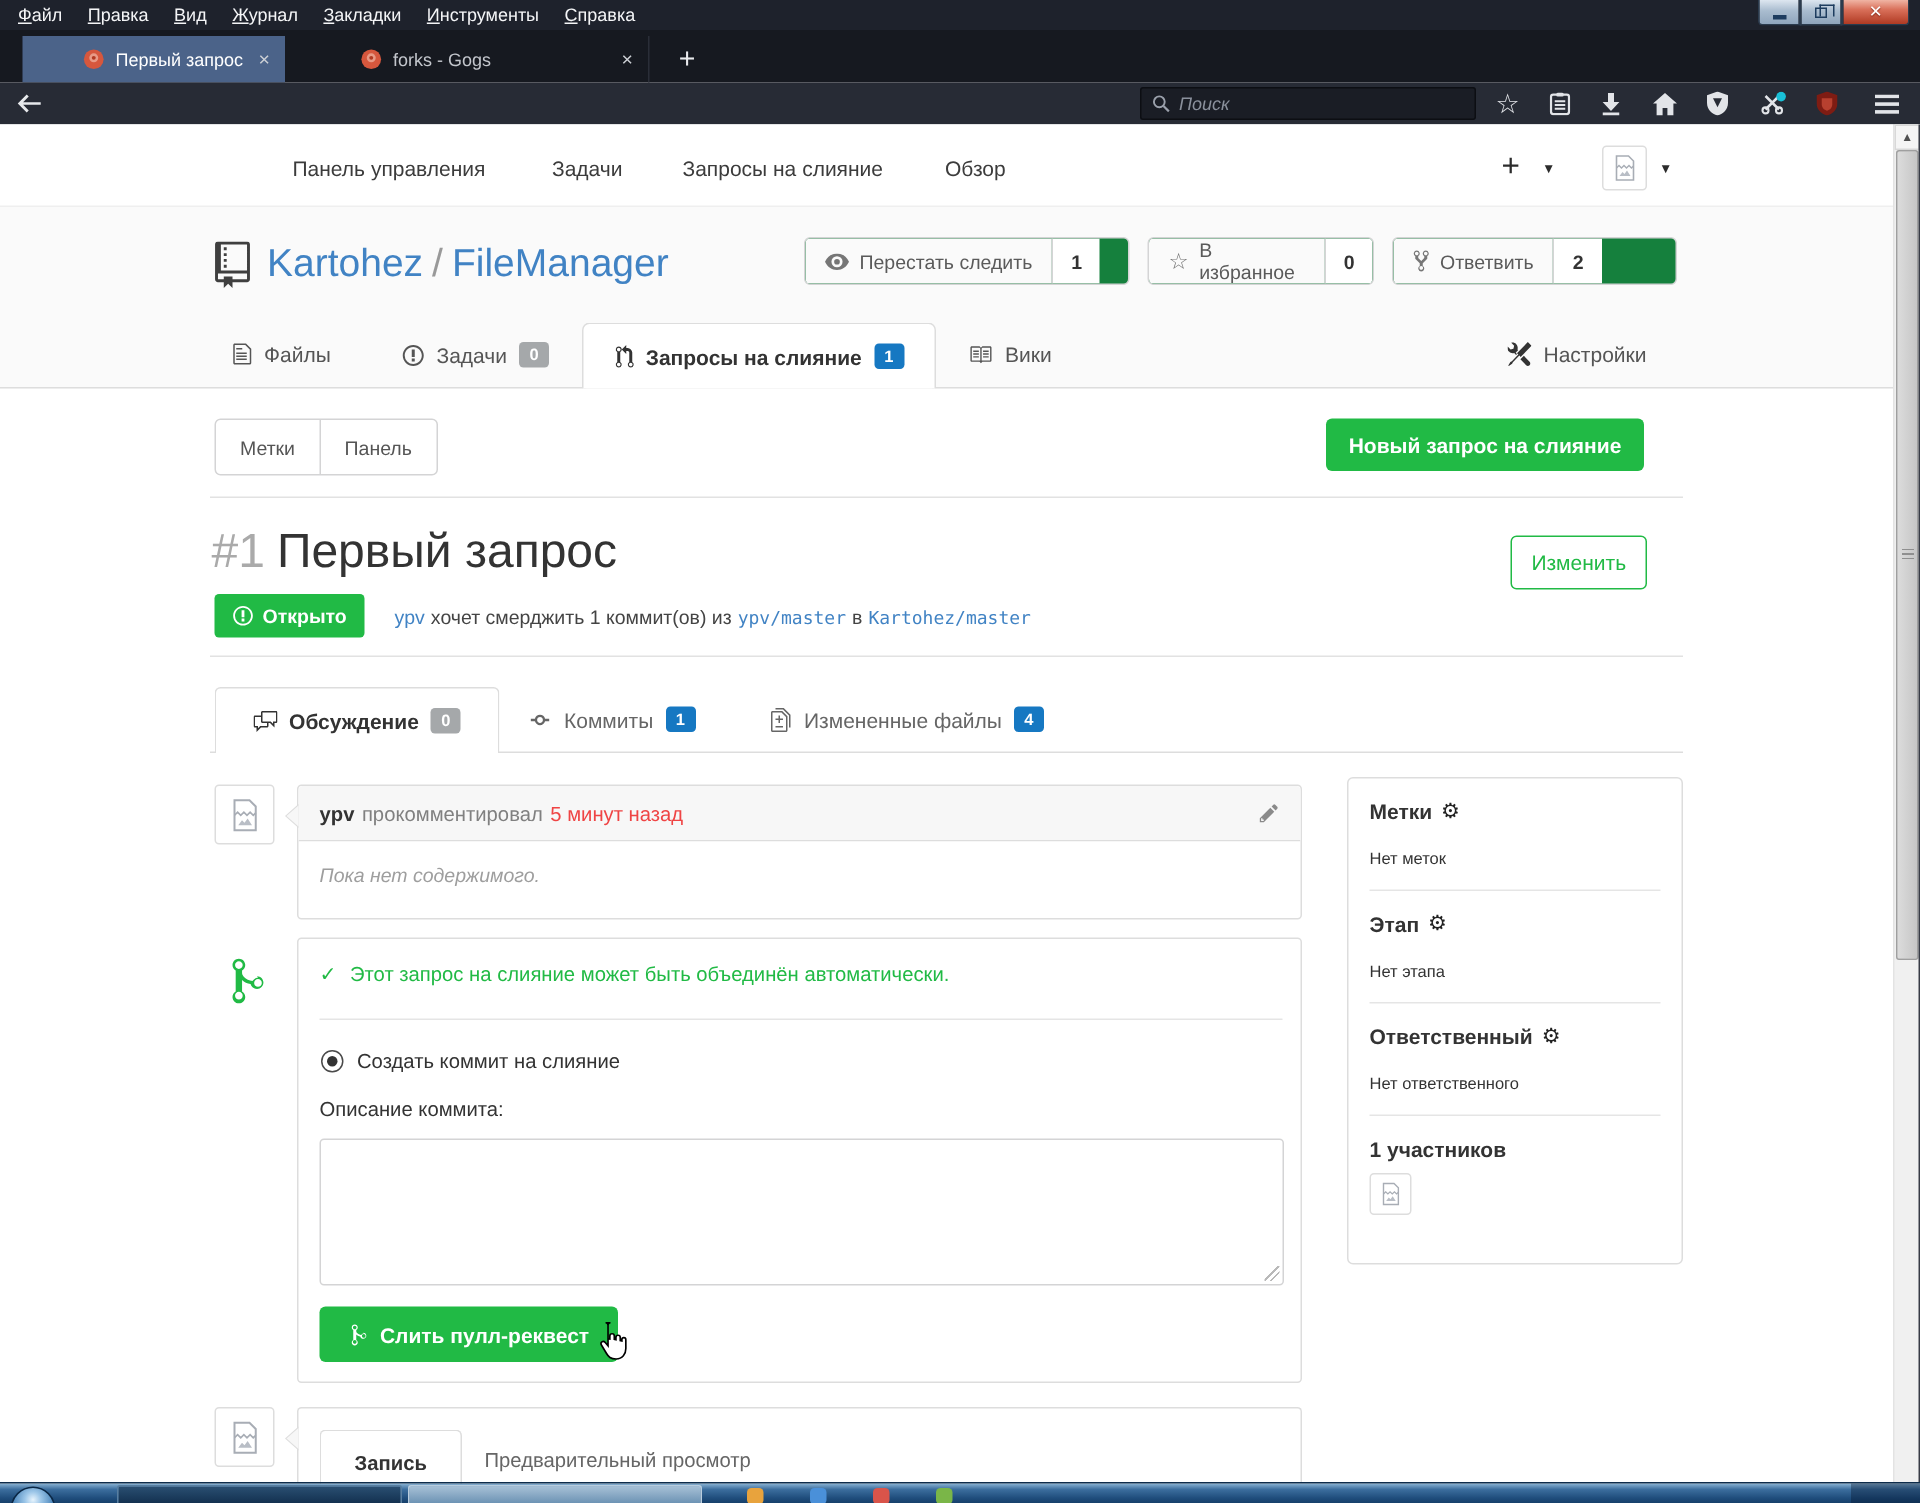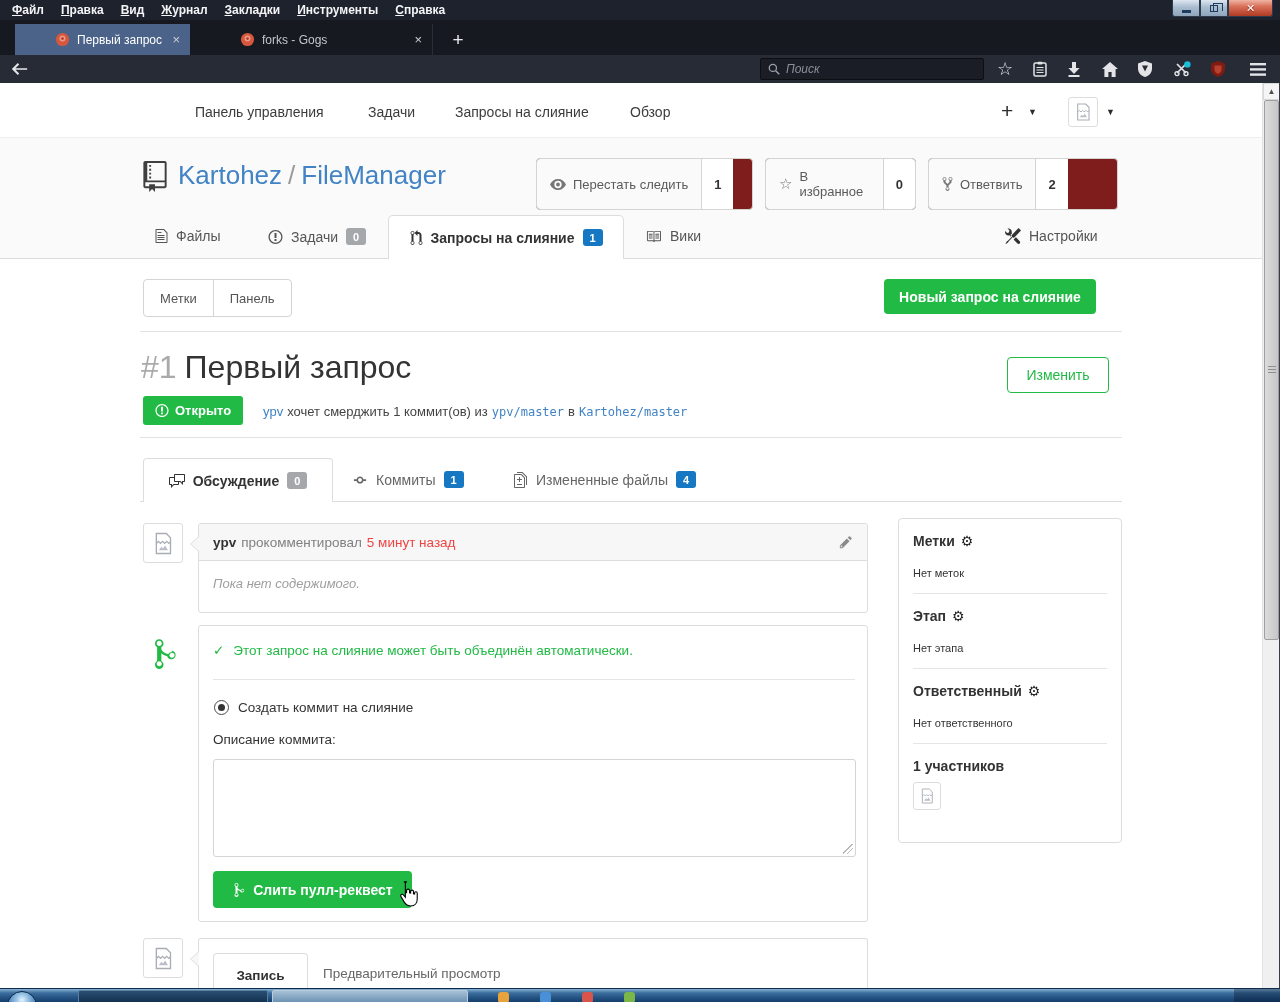--- a/index.html
+++ b/index.html
@@ -3,21 +3,21 @@
 <meta charset="utf-8">
 <style>
   * { margin:0; padding:0; box-sizing:border-box; }
   html,body { width:1280px; height:1002px; }
   body { font-family:"Liberation Sans","DejaVu Sans",sans-serif; background:#fff; }
   .screen { position:relative; width:1280px; height:1002px; overflow:hidden; background:#fff; }
   .abs { position:absolute; }
 
   
   .menubar { position:absolute; left:0; top:0; width:1280px; height:20px; background:#1e222c;
-             display:flex; align-items:center; padding-left:12px; gap:17px;font-weight:bold; }
+             display:flex; align-items:center; padding-left:12px; gap:17px; }
   .menu-item { font-size:12px; color:#f4f5f7; cursor:default; white-space:nowrap; }
   .menu-item u { text-decoration:underline; }
   .win-controls { position:absolute; top:0; right:7px; display:flex; }
   .win-btn { height:17px; border:1px solid #2b3b4d; border-top:none; display:flex; align-items:center; justify-content:center; }
   .win-min, .win-max { width:28px; background:linear-gradient(#dde6f0,#a9bccf 45%,#8fa5bc); }
   .win-min { border-radius:0 0 0 3px; }
   .win-close { width:45px; background:linear-gradient(#f0b4a4,#d9705a 40%,#b03a23); border-radius:0 0 3px 0; }
   .glyph-min { width:9px; height:3px; background:#1d3céf; background:#1d3c5f; margin-top:6px; }
   .glyph-max { width:8px; height:7px; border:1px solid #1d3c5f; position:relative; background:transparent; }
   .glyph-max::before { content:""; position:absolute; left:2px; top:-3px; width:8px; height:7px; border:1px solid #1d3c5f; border-bottom:none; }
@@ -50,21 +50,21 @@
   .page-bg { position:absolute; left:0; top:83px; width:1262px; height:905px; background:#fff; }
   .gnav { position:absolute; left:0; top:83px; width:1262px; height:55px; background:#fff; border-bottom:1px solid #efefef; }
   .gnav-link { position:absolute; top:104px; font-size:14px; color:#3c3c3c; white-space:nowrap; }
   .avatar-box { border:1px solid #ddd; border-radius:3px; background:#fff; display:flex; align-items:center; justify-content:center; }
   .caret { font-size:9px; color:#2c2c2c; }
 
   .repo-head { position:absolute; left:0; top:138px; width:1262px; height:121px; background:#fafafa; border-bottom:1px solid #ddd; }
   .repo-title { position:absolute; left:178px; top:160px; font-size:26px; }
   .repo-title a { color:#4183c4; text-decoration:none; }
   .repo-title .slash { color:#999; padding:0 6px; }
-  .cbtn { position:absolute; top:158px; height:52px; display:flex; border:1px solid #d4d4d5; border-radius:4px; overflow:hidden; background:#7f1d1d; }
+  .cbtn { position:absolute; top:158px; height:32px; display:flex; border:1px solid #d4d4d5; border-radius:4px; overflow:hidden; background:#15803d; }
   .cbtn .lbl { display:flex; align-items:center; gap:7px; padding:0 13px; font-size:13px; color:#5a5a5a; background:#fafafa; }
   .cbtn .cnt { display:flex; align-items:center; justify-content:center; padding:0 12px; font-size:13px; font-weight:bold; color:#333;
                border-left:1px solid #d4d4d5; background:#fff; }
 
   .rtab { position:absolute; top:228px; display:flex; align-items:flex-end; gap:8px; font-size:14px; color:#555; white-space:nowrap; }
   .rtab-active { position:absolute; left:388px; top:215px; width:236px; height:44px; background:#fff; border:1px solid #ddd; border-bottom:none;
                  border-radius:5px 5px 0 0; display:flex; align-items:center; justify-content:center; gap:8px; font-size:14px; }
   .rtab-active .t { font-weight:bold; color:#333; }
   .badge { display:inline-flex; align-items:center; justify-content:center; min-width:20px; height:17px; padding:0 6px;
            border-radius:3px; font-size:11px; font-weight:bold; color:#fff; }
@@ -352,21 +352,21 @@
     <span class="seg">Метки</span>
     <span class="seg">Панель</span>
   </div>
   <div class="abs btn-green" style="left:884px; top:279px; width:212px; height:35px">Новый запрос на слияние</div>
 
   <div class="hr" style="top:331px"></div>
 
   <div class="pr-title">
     <span class="num">#1</span><span>Первый запрос</span>
   </div>
-  <div class="abs btn-green-outline" style="left:1007px; top:357px; width:102px; height:36px">Изменить</div>
+  <div class="abs btn-green-outline" style="left:1007px; top:357px; width:91px; height:36px">Изменить</div>
 
   <div class="status-badge">
     <svg width="14" height="15" viewBox="0 0 14 16">
         <path d="M7 2.3c3.14 0 5.7 2.56 5.7 5.7s-2.56 5.7-5.7 5.7A5.71 5.71 0 0 1 1.3 8c0-3.14 2.56-5.7 5.7-5.7zM7 1C3.14 1 0 4.14 0 8s3.14 7 7 7 7-3.14 7-7-3.14-7-7-7zm1 3H6v5h2V4zm0 6H6v2h2v-2z" fill="#fff"></path>
       </svg>
     <span>Открыто</span>
   </div>
   <div class="pr-desc">
     <span class="lnk">ypv</span>
     <span>хочет смерджить 1 коммит(ов) из</span>

